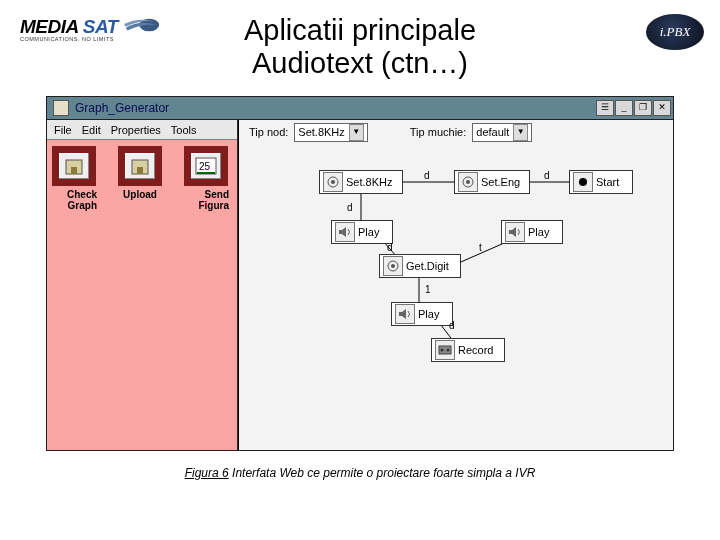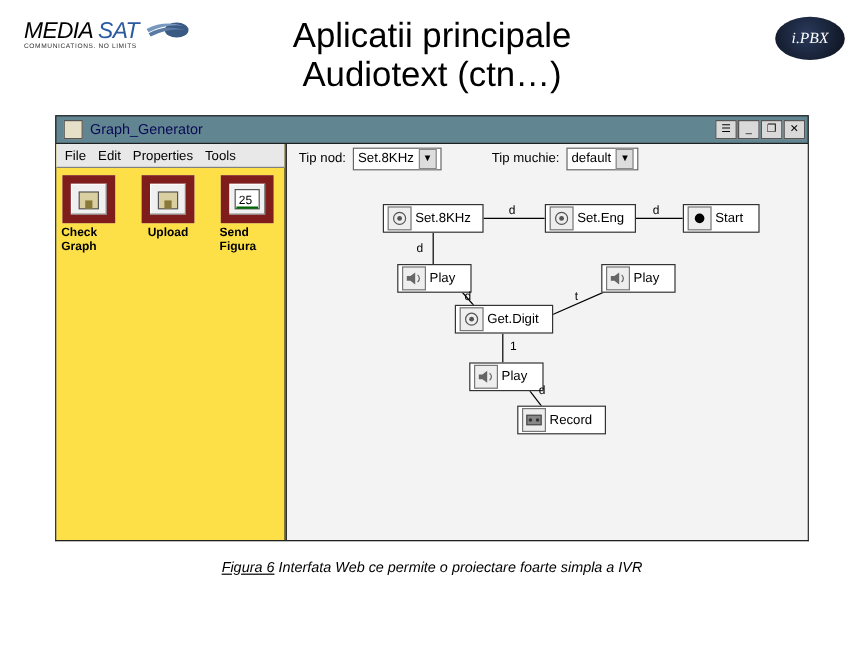--- a/index.html
+++ b/index.html
@@ -17,21 +17,21 @@
     padding: 10px 16px 0 20px;
     position: relative;
   }
   .logo-left {
     display: flex;
     flex-direction: column;
     margin-top: 6px;
   }
   .logo-left .brand {
     font-family: Arial, sans-serif;
-    font-weight: 400;
+    font-weight: 700;
     font-style: italic;
     font-size: 19px;
     letter-spacing: -0.5px;
     color: #000;
   }
   .logo-left .brand .sat { color: #2b5aa0; }
   .logo-left .tagline {
     font-size: 5.5px;
     letter-spacing: 0.5px;
     color: #333;
@@ -112,21 +112,21 @@
   .content-row {
     display: flex;
     height: 330px;
     border: 1px solid #202020;
     border-top: none;
     background: #888;
   }
   .tool-panel {
     width: 190px;
     height: 100%;
-    background: #fde047;
+    background: #fca5a5;
     border-right: 1px solid #303030;
     display: flex;
     flex-direction: column;
   }
   .menubar {
     height: 19px;
     background: #e8e8e8;
     border-bottom: 1px solid #808080;
     display: flex;
     align-items: center;
@@ -143,21 +143,21 @@
   .tcol .ico {
     width: 30px; height: 26px;
     background: #f0f0f0;
     border: 7px solid #7f1d1d;
     box-shadow: inset -1px -1px 0 #888, inset 1px 1px 0 #fff;
     position: relative;
   }
   .tcol .lbl {
     font-size: 10px;
     font-weight: bold;
-    text-align: left;
+    text-align: right;
     color: #000;
     margin-top: 3px;
     line-height: 1.1;
   }
   .canvas {
     position: relative;
     flex: 1;
     background: #f3f3f3;
     border-left: 1px solid #000;
   }

